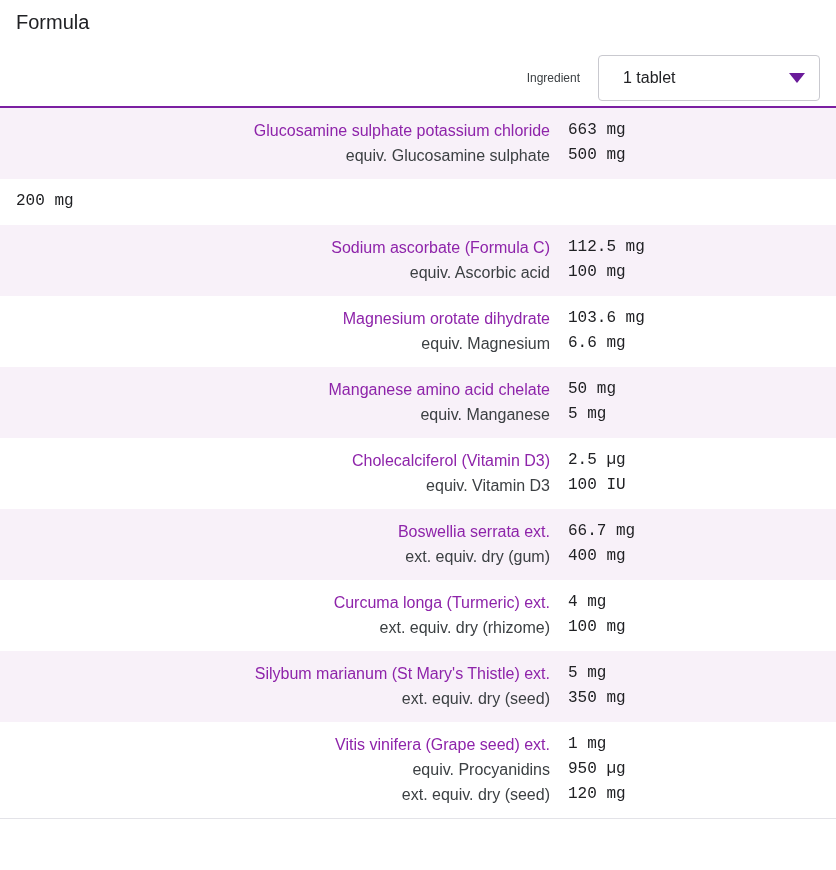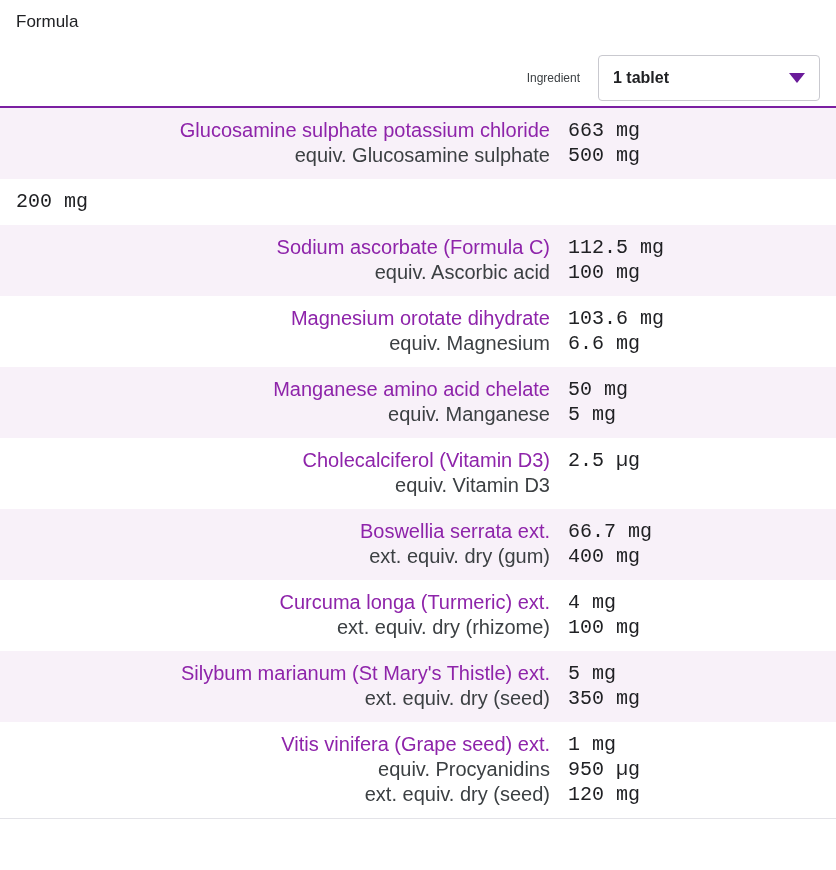--- a/index.html
+++ b/index.html
@@ -14,21 +14,21 @@
     color: #202124;
     -webkit-font-smoothing: antialiased;
   }
   .page {
     position: relative;
     width: 836px;
     height: 870px;
     overflow: hidden;
   }
   .section-title {
-    font-size: 17px;
+    font-size: 20px;
     color: #202124;
     padding: 11px 0 0 16px;
     line-height: 22px;
   }
   .formula-wrap {
     margin-top: 17px;
   }
   .head-row {
     display: flex;
     align-items: center;
@@ -44,24 +44,23 @@
   }
   .dose-select {
     width: 222px;
     height: 46px;
     border: 1px solid #c9c9cf;
     border-radius: 4px;
     background: #fff;
     display: flex;
     align-items: center;
     justify-content: space-between;
-    padding: 0 14px 0 14px;
+    padding: 0 14px 0 24px;
     box-sizing: border-box;
     cursor: pointer;
-    font-weight: bold;
   }
   .dose-select .val {
     font-size: 16px;
     color: #202124;
   }
   .caret {
     width: 0;
     height: 0;
     border-left: 8px solid transparent;
     border-right: 8px solid transparent;
@@ -88,21 +87,21 @@
     width: 552px;
     text-align: right;
     padding-right: 18px;
     box-sizing: border-box;
   }
   .amounts {
     flex: 1;
     text-align: left;
   }
   .line {
-    font-size: 20px;
+    font-size: 16px;
     line-height: 25px;
     white-space: nowrap;
   }
   .name-main {
     color: #8e24aa;
   }
   .name-sub {
     color: #3c4043;
   }
   .amt {
@@ -173,20 +172,21 @@
             <div class="line amt">5 mg</div>
           </div>
         </div>
         <div class="row plain">
           <div class="names">
             <div class="line name-main">Cholecalciferol (Vitamin D3)</div>
             <div class="line name-sub">equiv. Vitamin D3</div>
           </div>
           <div class="amounts">
             <div class="line amt">2.5 µg</div>
+            <div class="line amt">100 IU</div>
           </div>
         </div>
         <div class="row shaded">
           <div class="names">
             <div class="line name-main">Boswellia serrata ext.</div>
             <div class="line name-sub">ext. equiv. dry (gum)</div>
           </div>
           <div class="amounts">
             <div class="line amt">66.7 mg</div>
             <div class="line amt">400 mg</div>

